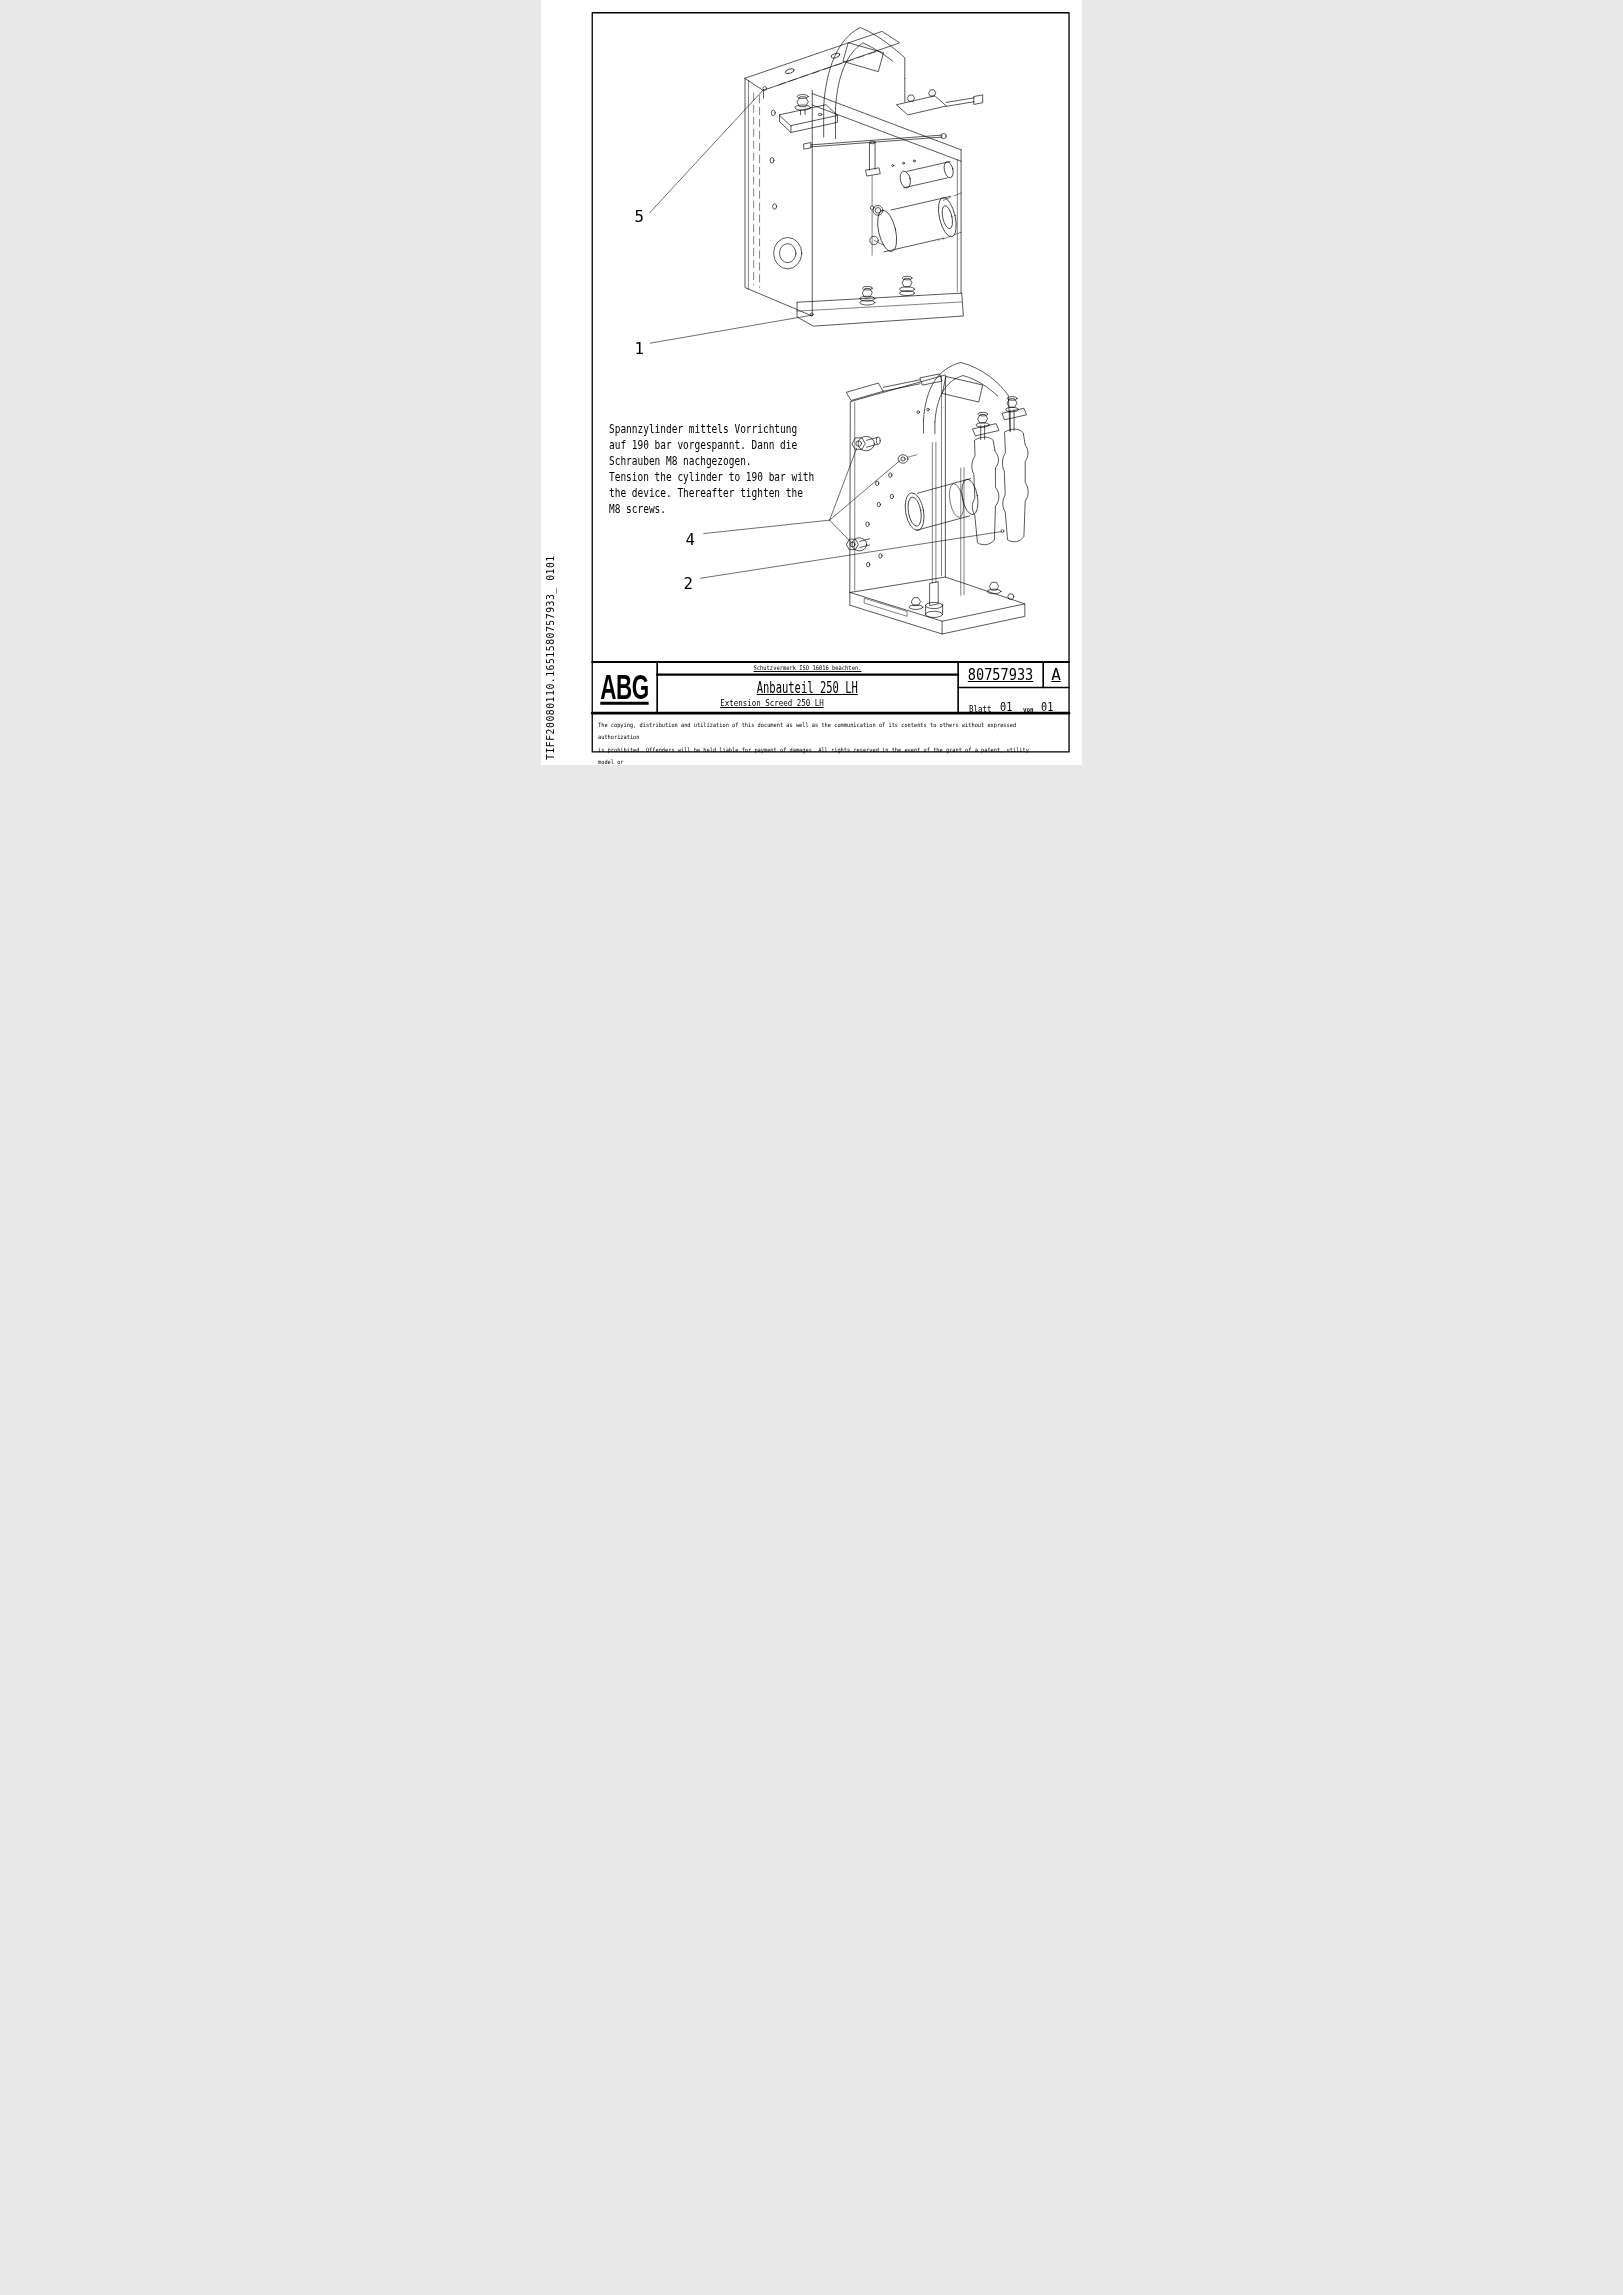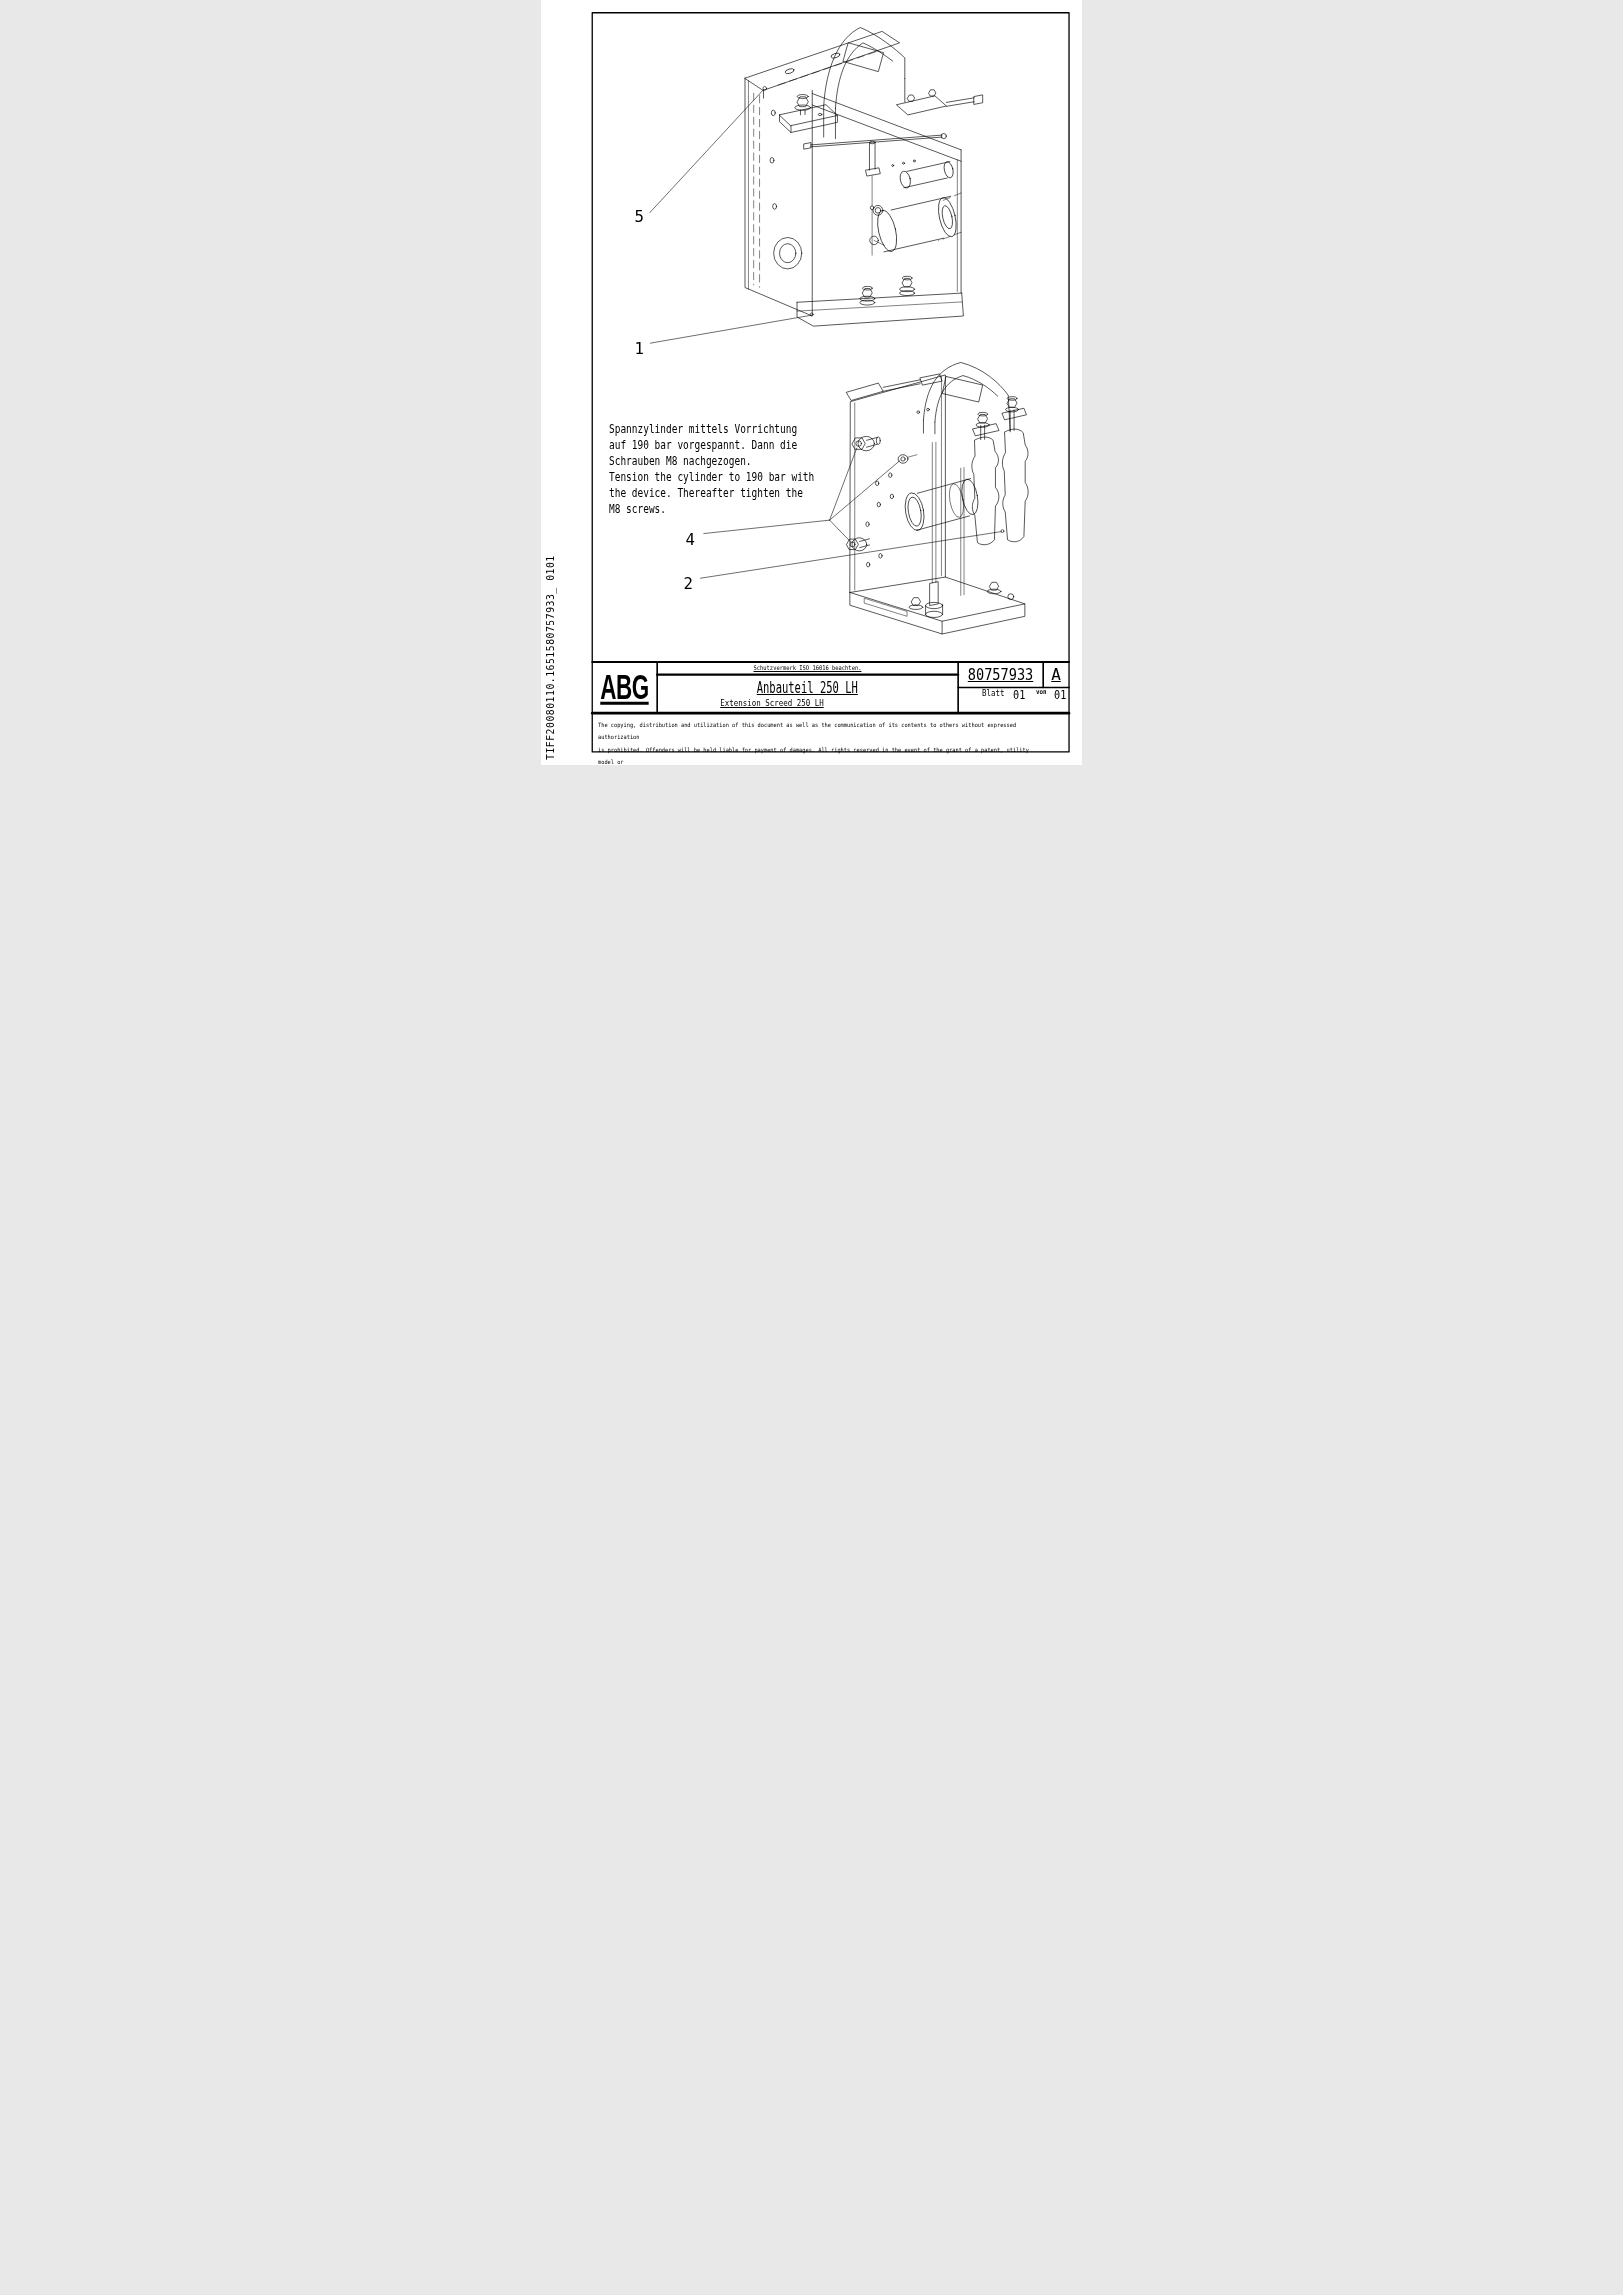--- a/index.html
+++ b/index.html
@@ -42,21 +42,21 @@
     font-size:23.6px;letter-spacing:-0.5px;
     transform:scaleY(1.5) scaleX(.95);display:inline-block;
   }
   #protection-note{left:116px;top:662px;width:301px;height:12.8px;font-size:6.4px;}
   #title-primary{left:116px;top:677px;width:301px;height:21.6px;font-size:15px;}
   #title-secondary{left:104px;top:697px;width:254px;height:12.8px;font-size:8.8px;}
   #doc-number{left:417px;top:662px;width:85px;height:25.5px;font-size:16px;}
   #revision{left:502px;top:662px;width:26px;height:25.5px;font-size:16px;}
   #sheet-row{
     left:417px;top:688px;width:111px;height:25.5px;
-    display:flex;align-items:flex-start;padding-left:22px;box-sizing:border-box;
+    display:flex;align-items:flex-end;padding-left:9px;box-sizing:border-box;
   }
   #sheet-row .small{font-size:8.8px;}
   #sheet-row .smaller{font-size:6.9px;margin-left:7.9px;font-weight:bold;}
   #sheet-row .big{font-size:12px;margin-left:5.9px;}
   
   #legal{
     left:57px;top:719px;
     font-size:5.9px;line-height:12.3px;
     transform:scaleX(.9);transform-origin:left top;
   }

